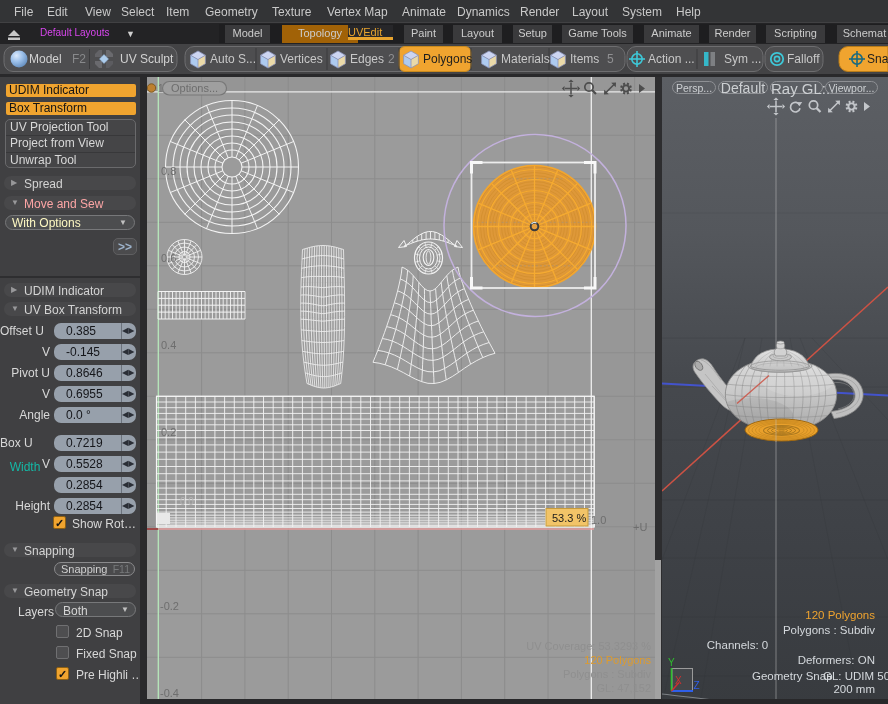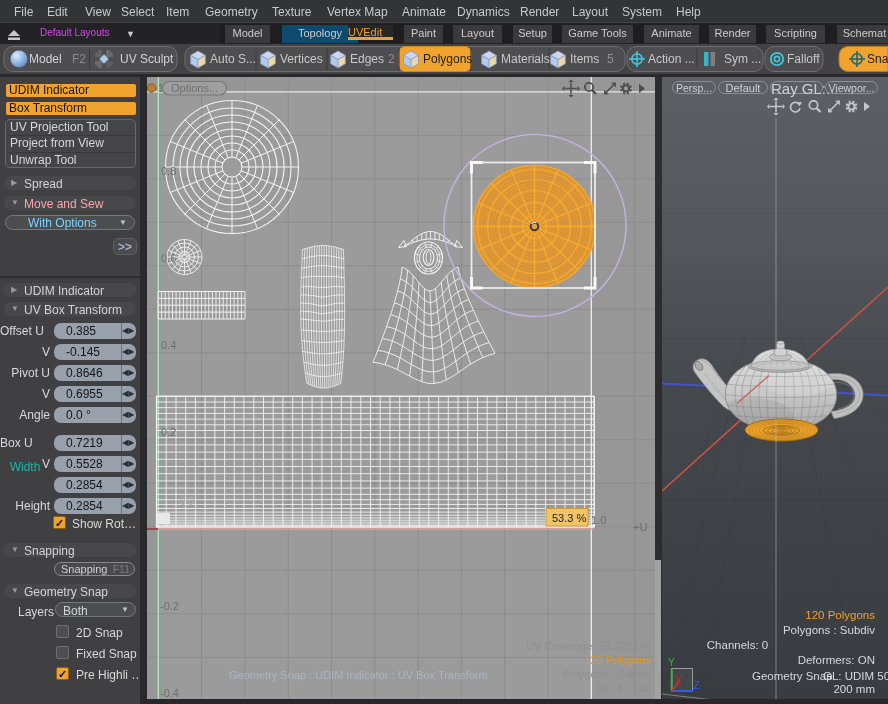--- a/index.html
+++ b/index.html
@@ -22,21 +22,21 @@
   </div>
 <div style="position:absolute;left:0;top:22px;width:888px;height:22px;background:#232325;border-top:1px solid #414143;font-size:11px">
 <svg width="30" height="22" style="position:absolute;left:0;top:0">
       <path d="M14,7 L20,13 L8,13 Z" fill="#c8c8c8"></path>
       <rect x="8" y="14.5" width="12" height="2.5" fill="#c8c8c8"></rect>
     </svg>
 <span style="position:absolute;left:40px;top:4px;color:#d946ef;font-size:10px">Default Layouts</span>
 <span style="position:absolute;left:126px;top:6px;color:#d0d0d0;font-size:9px">▼</span>
 <div style="position:absolute;left:219px;top:1px;width:669px;height:19px;background:#1e1e20"></div>
     <div style="position:absolute;left:225px;top:2px;width:45px;height:18px;background:#3a3a3c;color:#cccccc;text-align:center;line-height:16px">Model</div>
-    <div style="position:absolute;left:282px;top:2px;width:76px;height:18px;background:#0c4a6e;color:#cccccc;text-align:center;line-height:16px">Topology</div>
+    <div style="position:absolute;left:282px;top:2px;width:76px;height:18px;background:#a16207;color:#cccccc;text-align:center;line-height:16px">Topology</div>
     <div style="position:absolute;left:348px;top:2px;width:45px;height:15px;background:#27272a;border-bottom:3px solid #e8a42e;color:#e8a42e;text-align:left;line-height:15px">UVEdit</div>
     <div style="position:absolute;left:404px;top:2px;width:39px;height:18px;background:#3a3a3c;color:#cccccc;text-align:center;line-height:16px">Paint</div>
     <div style="position:absolute;left:453px;top:2px;width:49px;height:18px;background:#3a3a3c;color:#cccccc;text-align:center;line-height:16px">Layout</div>
     <div style="position:absolute;left:513px;top:2px;width:39px;height:18px;background:#3a3a3c;color:#cccccc;text-align:center;line-height:16px">Setup</div>
     <div style="position:absolute;left:562px;top:2px;width:71px;height:18px;background:#3a3a3c;color:#cccccc;text-align:center;line-height:16px">Game Tools</div>
     <div style="position:absolute;left:644px;top:2px;width:55px;height:18px;background:#3a3a3c;color:#cccccc;text-align:center;line-height:16px">Animate</div>
     <div style="position:absolute;left:709px;top:2px;width:47px;height:18px;background:#3a3a3c;color:#cccccc;text-align:center;line-height:16px">Render</div>
     <div style="position:absolute;left:766px;top:2px;width:59px;height:18px;background:#3a3a3c;color:#cccccc;text-align:center;line-height:16px">Scripting</div>
     <div style="position:absolute;left:837px;top:2px;width:55px;height:18px;background:#3a3a3c;color:#cccccc;text-align:center;line-height:16px">Schemat</div>
 </div>
@@ -146,21 +146,21 @@
     <div style="position:absolute;left:6px;top:74.6px;width:129px;height:1px;background:#38383a"></div>
     <div style="position:absolute;left:4px;top:99px;width:132px;height:14px;background:#48484a;border-radius:7px;">
       <span style="position:absolute;left:7px;top:2px;font-size:8px;color:#98989a">▶</span>
       <span style="position:absolute;left:20px;top:0.5px;color:#d4d4d4">Spread</span>
     </div>
     <div style="position:absolute;left:4px;top:119px;width:132px;height:14px;background:#48484a;border-radius:7px;">
       <span style="position:absolute;left:7px;top:2px;font-size:8px;color:#98989a">▼</span>
       <span style="position:absolute;left:20px;top:0.5px;color:#fca5a5">Move and Sew</span>
     </div>
     <div style="position:absolute;left:5px;top:138px;width:130px;height:15px;background:#4c4d4f;border:1px solid #77787a;border-radius:8px;">
-      <span style="position:absolute;left:22px;top:0px;color:#7dd3fc">With Options</span>
+      <span style="position:absolute;left:6px;top:0px;color:#fef9c3">With Options</span>
       <span style="position:absolute;right:7px;top:2px;font-size:8px;color:#c0c0c0">▼</span>
     </div>
     <div style="position:absolute;left:113px;top:161px;width:24px;height:17px;background:#4b4b4d;border:1px solid #5f5f61;border-radius:5px;color:#9db3cb;text-align:center;line-height:16px;font-weight:bold">&gt;&gt;</div>
     <div style="position:absolute;left:0px;top:199px;width:140px;height:2px;background:#2e2e30"></div>
     <div style="position:absolute;left:4px;top:206px;width:132px;height:14px;background:#48484a;border-radius:7px;">
       <span style="position:absolute;left:7px;top:2px;font-size:8px;color:#98989a">▶</span>
       <span style="position:absolute;left:20px;top:0.5px;color:#d4d4d4">UDIM Indicator</span>
     </div>
     <div style="position:absolute;left:4px;top:225px;width:132px;height:14px;background:#48484a;border-radius:7px;">
       <span style="position:absolute;left:7px;top:2px;font-size:8px;color:#98989a">▼</span>
@@ -596,21 +596,20 @@
     <line x1="624.5" y1="84.9" x2="623.7" y2="83.0" stroke="#4d4d4d" stroke-width="2.1"></line>
     <line x1="627.5" y1="84.9" x2="628.3" y2="83.0" stroke="#4d4d4d" stroke-width="2.1"></line>
     <line x1="629.6" y1="87.0" x2="631.5" y2="86.2" stroke="#4d4d4d" stroke-width="2.1"></line>
     <path d="M639.0,84.0 L645.0,88.5 L639.0,93.0 Z" fill="#4d4d4d"></path>
   </svg>
 <div style="position:absolute;left:0;top:0;width:888px;height:704px;pointer-events:none">
     <div style="position:absolute;left:380px;top:640px;width:271px;text-align:right;color:#8f8f8f;font-size:11px">UV Coverage: 53.3293 %</div>
     <div style="position:absolute;left:380px;top:654px;width:271px;text-align:right;color:#dd9b2e;font-size:11px">120 Polygons</div>
     <div style="position:absolute;left:380px;top:668px;width:271px;text-align:right;color:#8f8f8f;font-size:11px">Polygons : Subdiv</div>
     <div style="position:absolute;left:380px;top:682px;width:271px;text-align:right;color:#8f8f8f;font-size:11px">GL: 47,152</div>
-    <div style="position:absolute;left:229px;top:669px;color:#aab6c2;font-size:11px">Geometry Snap : UDIM Indicator : UV Box Transform</div>
   </div>
 <div style="position:absolute;left:655px;top:77px;width:7px;height:627px;background:#2d2d2f"></div>
 <div style="position:absolute;left:655px;top:560px;width:6px;height:139px;background:#a2a2a2"></div>
 <svg width="226" height="627" viewBox="662 77 226 627" style="position:absolute;left:662px;top:77px">
     <defs>
 <linearGradient id="bgg" x1="0" y1="0" x2="0" y2="1">
  <stop offset="0" stop-color="#5c5f64"></stop>
         <stop offset="0.25" stop-color="#54575c"></stop>
  <stop offset="0.5" stop-color="#45484d"></stop>
         <stop offset="0.75" stop-color="#3e4146"></stop>
@@ -734,21 +733,21 @@
     <line x1="850.0" y1="110.1" x2="849.2" y2="112.0" stroke="#c3c6ca" stroke-width="2.1"></line>
     <line x1="847.9" y1="108.0" x2="846.0" y2="108.8" stroke="#c3c6ca" stroke-width="2.1"></line>
     <line x1="847.9" y1="105.0" x2="846.0" y2="104.2" stroke="#c3c6ca" stroke-width="2.1"></line>
     <line x1="850.0" y1="102.9" x2="849.2" y2="101.0" stroke="#c3c6ca" stroke-width="2.1"></line>
     <line x1="853.0" y1="102.9" x2="853.8" y2="101.0" stroke="#c3c6ca" stroke-width="2.1"></line>
     <line x1="855.1" y1="105.0" x2="857.0" y2="104.2" stroke="#c3c6ca" stroke-width="2.1"></line>
     <path d="M864.0,102.0 L870.0,106.5 L864.0,111.0 Z" fill="#c3c6ca"></path>
   </svg>
 <div style="position:absolute;left:0;top:0;width:888px;height:704px;pointer-events:none;font-size:11.5px">
     <div style="position:absolute;left:672px;top:81px;width:44px;height:13px;border:1px solid #8e9094;border-radius:8px;color:#cdd0d3;text-align:center;line-height:13px;font-size:10.5px">Persp...</div>
-    <div style="position:absolute;left:718px;top:81px;width:50px;height:13px;border:1px solid #8e9094;border-radius:8px;color:#cdd0d3;text-align:center;line-height:13px;font-size:11px">Default</div>
+    <div style="position:absolute;left:718px;top:81px;width:50px;height:13px;border:1px solid #8e9094;border-radius:8px;color:#cdd0d3;text-align:center;line-height:13px;font-size:14px">Default</div>
     <div style="position:absolute;left:770px;top:81px;width:53px;height:13px;border:1px solid #8e9094;border-radius:8px;color:#cdd0d3;text-align:center;line-height:13px;font-size:15px">Ray GL:...</div>
     <div style="position:absolute;left:825px;top:81px;width:53px;height:13px;border:1px solid #8e9094;border-radius:8px;color:#cdd0d3;text-align:center;line-height:13px;font-size:10.5px">Viewpor...</div>
     <div style="position:absolute;left:600px;top:609px;width:275px;text-align:right;color:#f0a42f">120 Polygons</div>
     <div style="position:absolute;left:600px;top:624px;width:275px;text-align:right;color:#d5d9dd">Polygons : Subdiv</div>
     <div style="position:absolute;left:600px;top:639px;width:275px;text-align:center;color:#d5d9dd">Channels: 0</div>
     <div style="position:absolute;left:600px;top:654px;width:275px;text-align:right;color:#d5d9dd">Deformers: ON</div>
     <div style="position:absolute;left:600px;top:683px;width:275px;text-align:right;color:#d5d9dd">200 mm</div>
     <div style="position:absolute;left:752px;top:670px;width:200px;color:#d5d9dd">Geometry Snap</div>
     <div style="position:absolute;left:823px;top:670px;width:65px;color:#d5d9dd;overflow:hidden">GL: UDIM 50di</div>
   </div>

